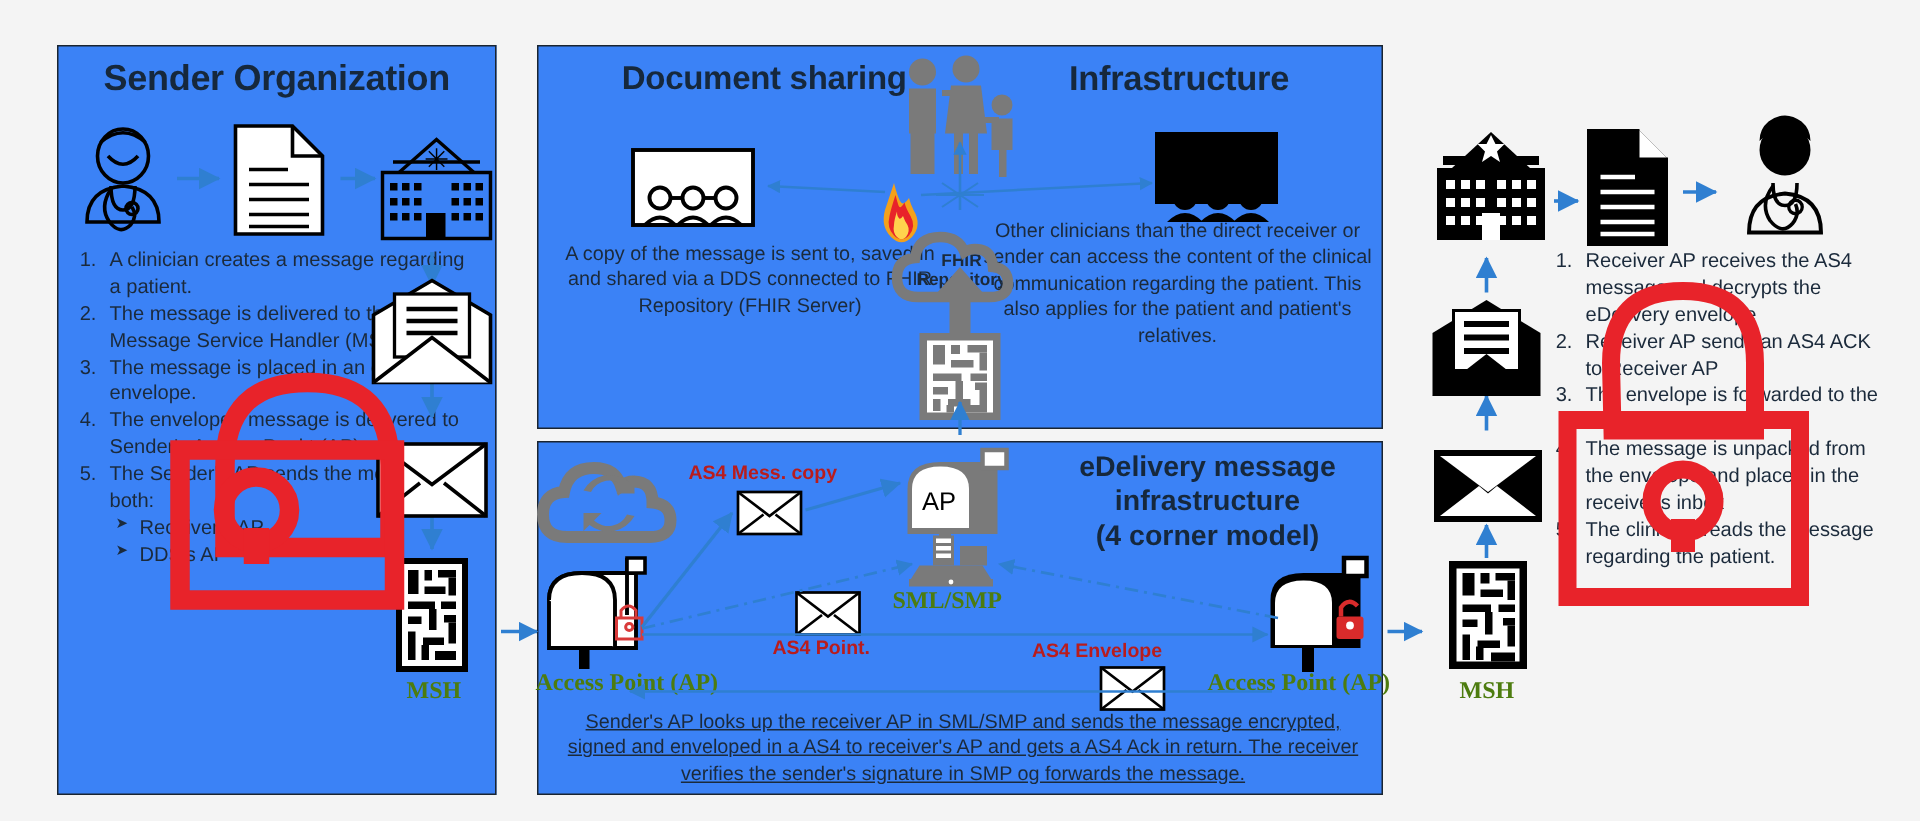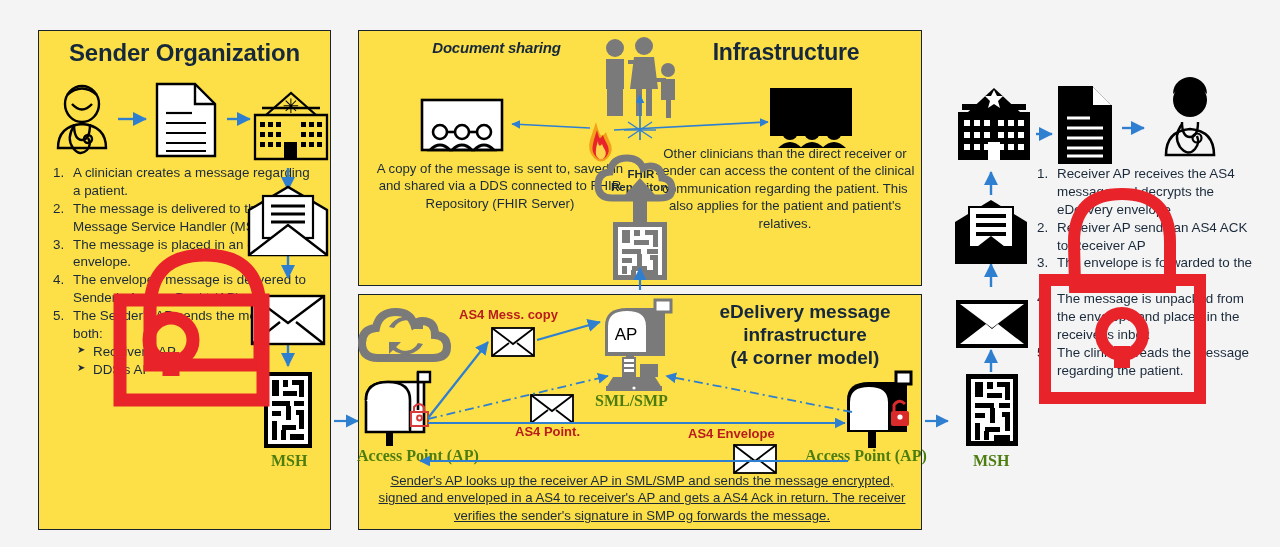--- a/index.html
+++ b/index.html
@@ -7,35 +7,35 @@
     width:1280px;height:547px;
     background:#f4f4f4;
     font-family:"Liberation Sans", sans-serif;
     position:relative;overflow:hidden;
     color:#17263a;
   }
   .canvas{position:absolute;inset:0;}
 
   .panel{
     position:absolute;
-    background:#fde047;
+    background:#3b82f6;
     border:1.6px solid #1a2430;
     box-sizing:border-box;
   }
   #panel-sender   {left:38px;  top:30px;  width:293px; height:500px;}
   #panel-doc      {left:358px; top:30px;  width:564px; height:256px;}
   #panel-edelivery{left:358px; top:294px; width:564px; height:236px;}
   #panel-receiver {left:944px; top:30px;  width:298px; height:500px;}
 
   .panel-title{
     position:absolute;width:100%;text-align:center;
     font-weight:bold;color:#16283c;letter-spacing:-.2px;
   }
   .t-sender   {top:8px;  font-size:24px;}
-  .t-doc      {top:8px;  left:0;width:275px;font-size:15px;font-style:italic;}
+  .t-doc      {top:8px;  left:13px;width:275px;font-size:22px;}
   .t-infra    {top:8px;  left:290px;width:274px;font-size:23px;}
   .t-receiver {top:8px;  font-size:24px;}
 
   .bodytext{position:absolute;font-size:13.2px;line-height:1.32;color:#1b2a3b;text-align:center;}
 
   ol.steps{
     position:absolute;margin:0;padding:0 0 0 22px;
     font-size:13.4px;line-height:1.335;color:#1b2a3b;
     list-style:decimal;
   }

